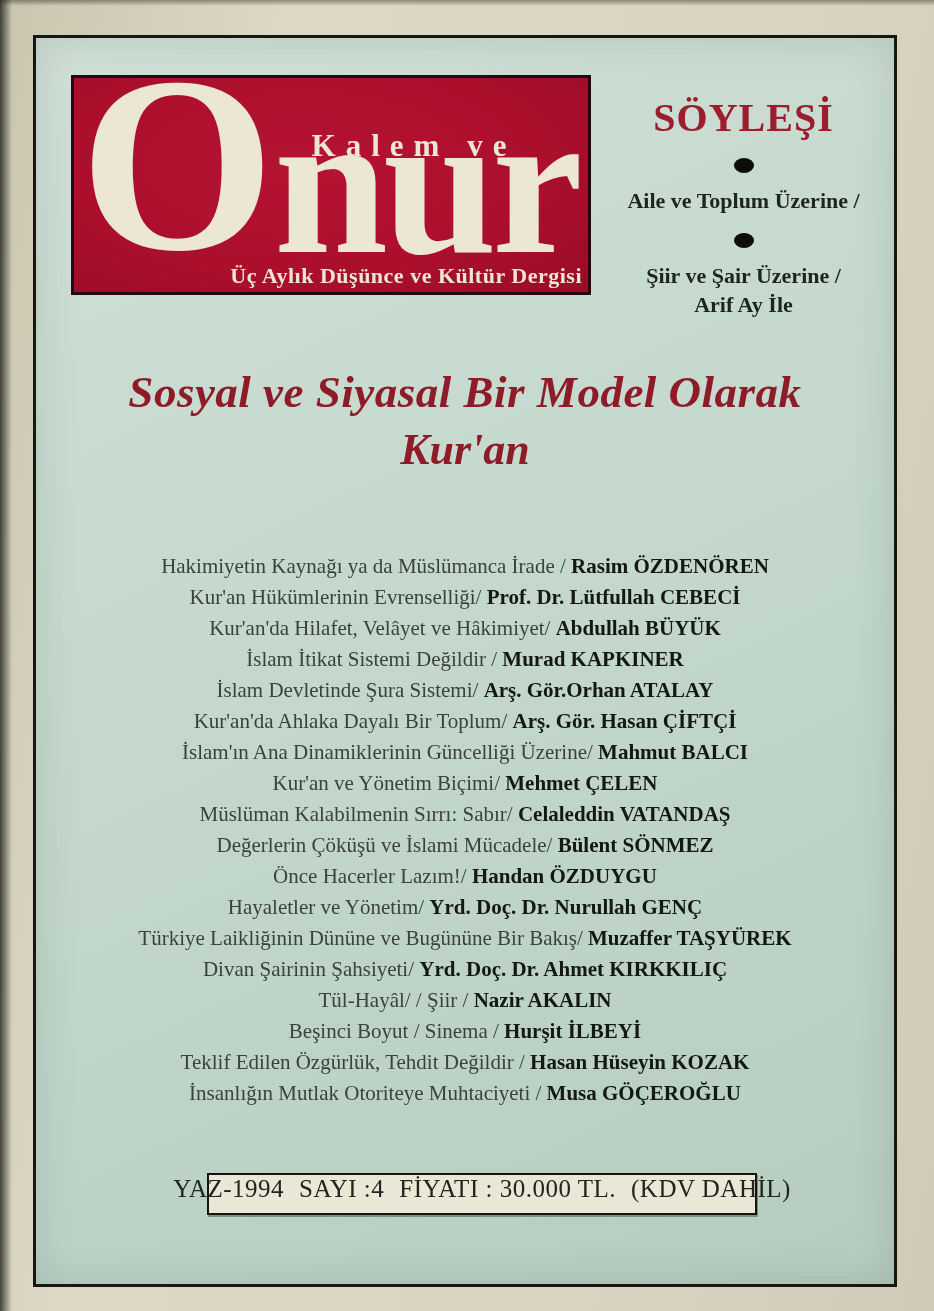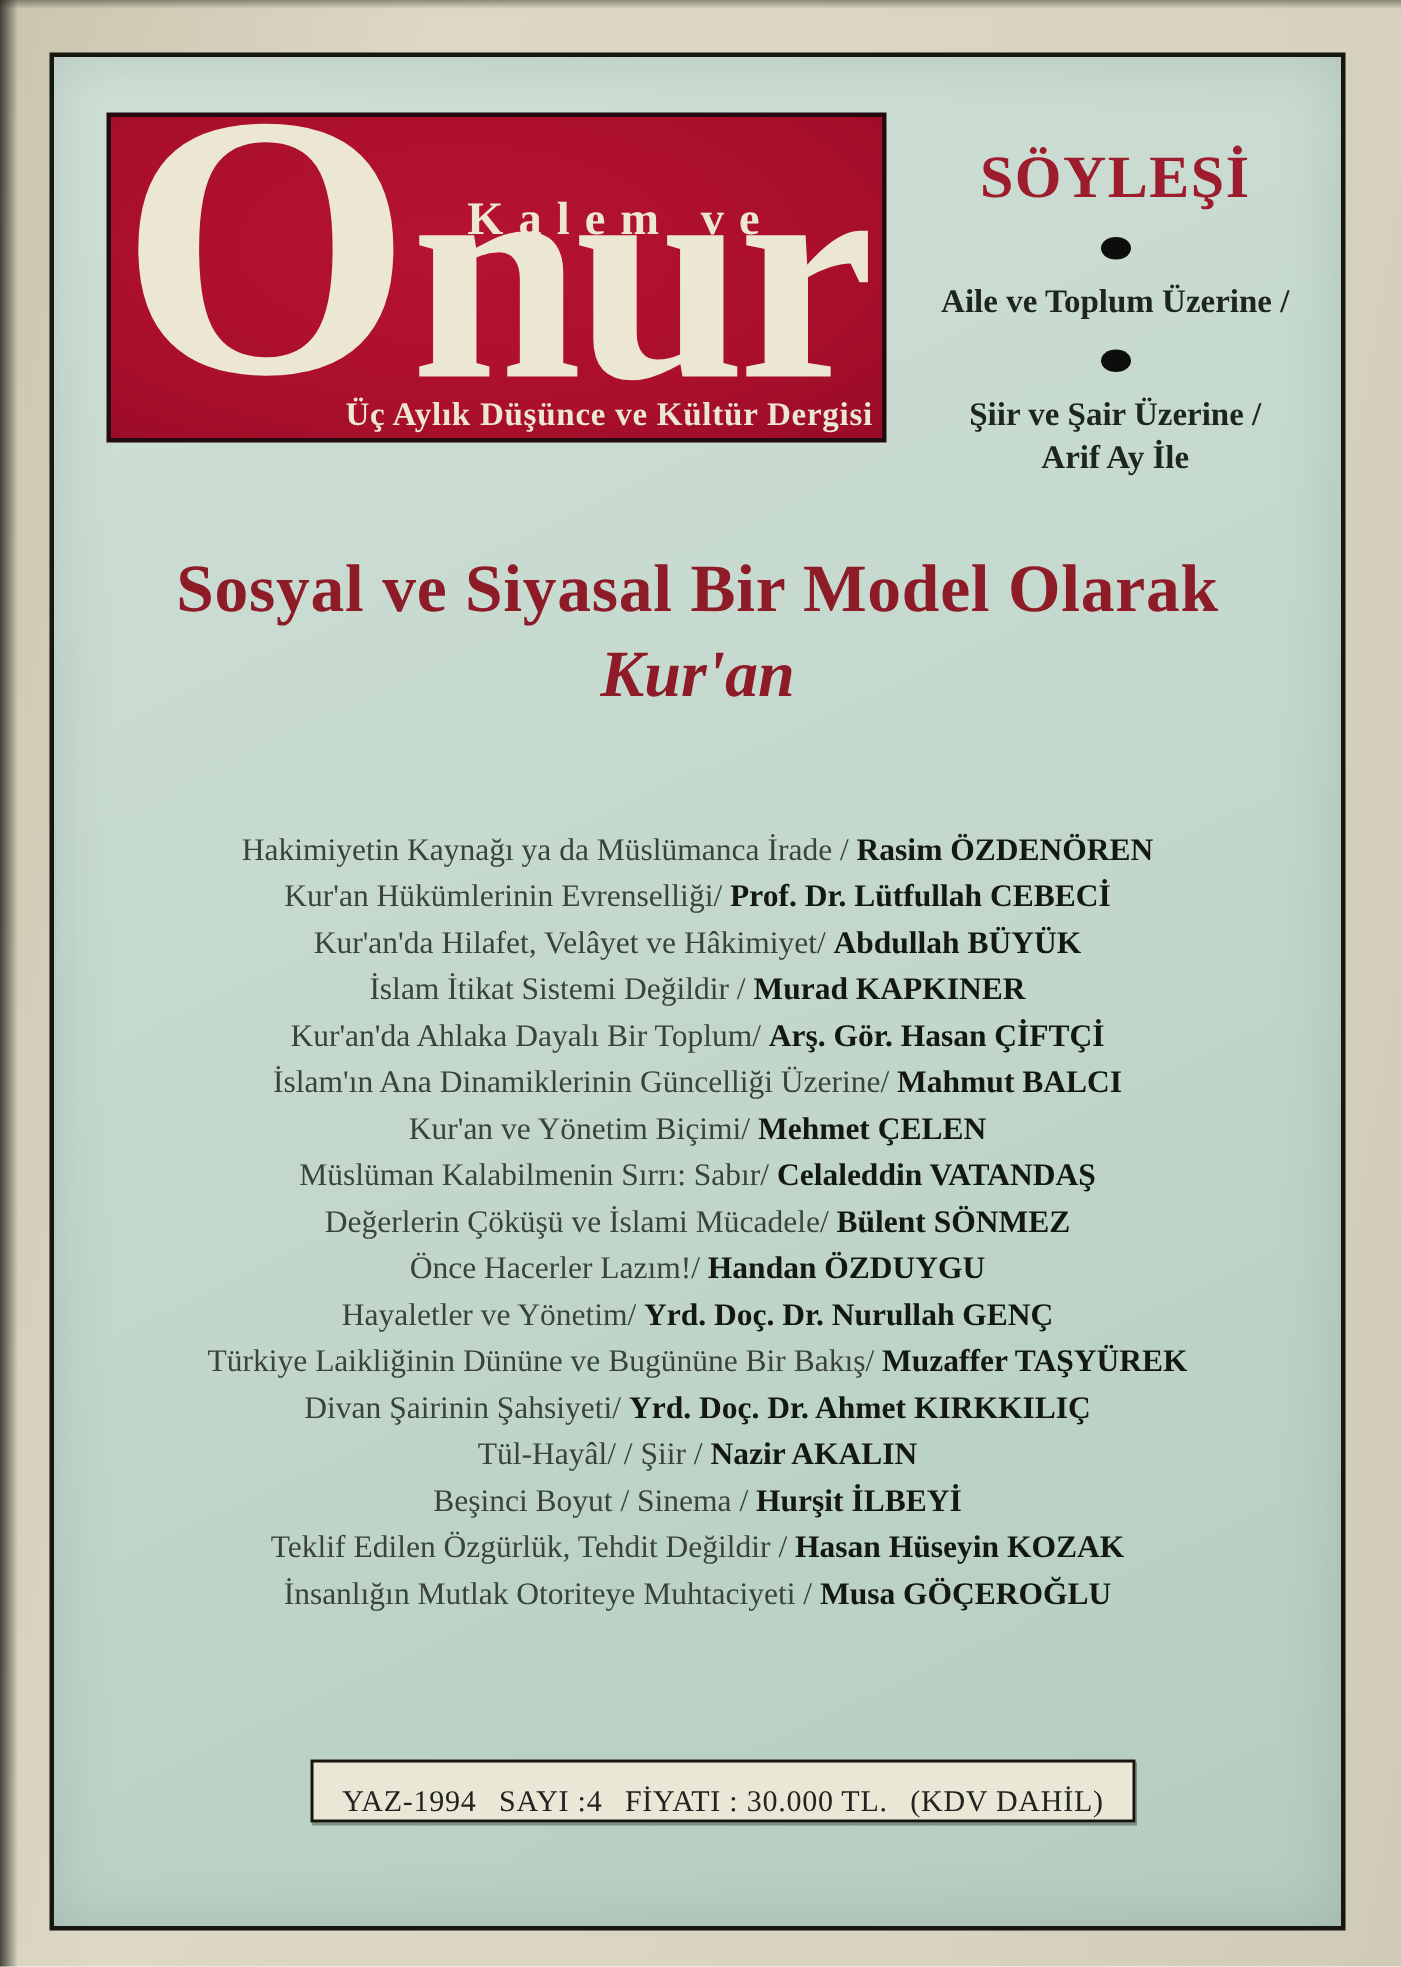--- a/index.html
+++ b/index.html
@@ -47,35 +47,35 @@
 
   
   .interview{position:absolute;left:545px;top:56px;width:325px;text-align:center;}
   .interview-heading{font-size:40px;font-weight:700;color:#9d1c2e;letter-spacing:1px;}
   .dot{width:20px;height:15px;background:#0d0d0b;border-radius:50%;margin:17px auto 13px;}
   .iv-line{font-size:22px;font-weight:700;color:#1e241e;line-height:1.35;}
   .iv-item:nth-of-type(2) .iv-line:first-of-type{margin-top:14px;}
 
   
   .feature{position:absolute;left:0;top:328px;width:100%;text-align:center;color:#8d1c28;}
-  .feature-line1{font-size:45px;font-weight:700;letter-spacing:.5px;}
+  .feature-line1{font-size:45px;font-style:italic;font-weight:700;letter-spacing:.5px;}
   .feature-line2{font-size:44px;font-style:italic;font-weight:700;margin-top:6px;}
 
   
   .contents{position:absolute;left:40px;right:40px;top:513px;text-align:center;}
   .toc-line{font-size:21px;line-height:31px;white-space:nowrap;}
   .toc-title{color:#39423b;font-weight:400;}
   .toc-author{color:#141814;font-weight:700;}
 
   
   .pricebar{
     position:absolute;left:171px;top:1135px;width:546px;height:38px;
     background:#eae7d6;border:2px solid #15150f;box-shadow:1px 2px 0 rgba(20,20,10,.35);
-    display:flex;justify-content:center;align-items:flex-end;gap:15px;
-    font-size:20px;color:#20251f;letter-spacing:.5px;white-space:nowrap;
+    display:flex;justify-content:center;align-items:flex-start;gap:15px;
+    font-size:25px;color:#20251f;letter-spacing:.5px;white-space:nowrap;
   }
   .pricebar .seg:last-child{}
 </style>
 </head>
 <body>
 
 <div class="edge-left"></div>
 <div class="edge-top"></div>
 
 <div class="cover">
@@ -112,20 +112,21 @@
   <div class="contents">
 
       <div class="toc-line"><span class="toc-title">Hakimiyetin Kaynağı ya da Müslümanca İrade / </span><span class="toc-author">Rasim ÖZDENÖREN</span></div>
 
       <div class="toc-line"><span class="toc-title">Kur'an Hükümlerinin Evrenselliği/ </span><span class="toc-author">Prof. Dr. Lütfullah CEBECİ</span></div>
 
       <div class="toc-line"><span class="toc-title">Kur'an'da Hilafet, Velâyet ve Hâkimiyet/ </span><span class="toc-author">Abdullah BÜYÜK</span></div>
 
       <div class="toc-line"><span class="toc-title">İslam İtikat Sistemi Değildir / </span><span class="toc-author">Murad KAPKINER</span></div>
 
+      <div class="toc-line"><span class="toc-title">İslam Devletinde Şura Sistemi/ </span><span class="toc-author">Arş. Gör.Orhan ATALAY</span></div>
 
       <div class="toc-line"><span class="toc-title">Kur'an'da Ahlaka Dayalı Bir Toplum/ </span><span class="toc-author">Arş. Gör. Hasan ÇİFTÇİ</span></div>
 
       <div class="toc-line"><span class="toc-title">İslam'ın Ana Dinamiklerinin Güncelliği Üzerine/ </span><span class="toc-author">Mahmut BALCI</span></div>
 
       <div class="toc-line"><span class="toc-title">Kur'an ve Yönetim Biçimi/ </span><span class="toc-author">Mehmet ÇELEN</span></div>
 
       <div class="toc-line"><span class="toc-title">Müslüman Kalabilmenin Sırrı: Sabır/ </span><span class="toc-author">Celaleddin VATANDAŞ</span></div>
 
       <div class="toc-line"><span class="toc-title">Değerlerin Çöküşü ve İslami Mücadele/ </span><span class="toc-author">Bülent SÖNMEZ</span></div>

